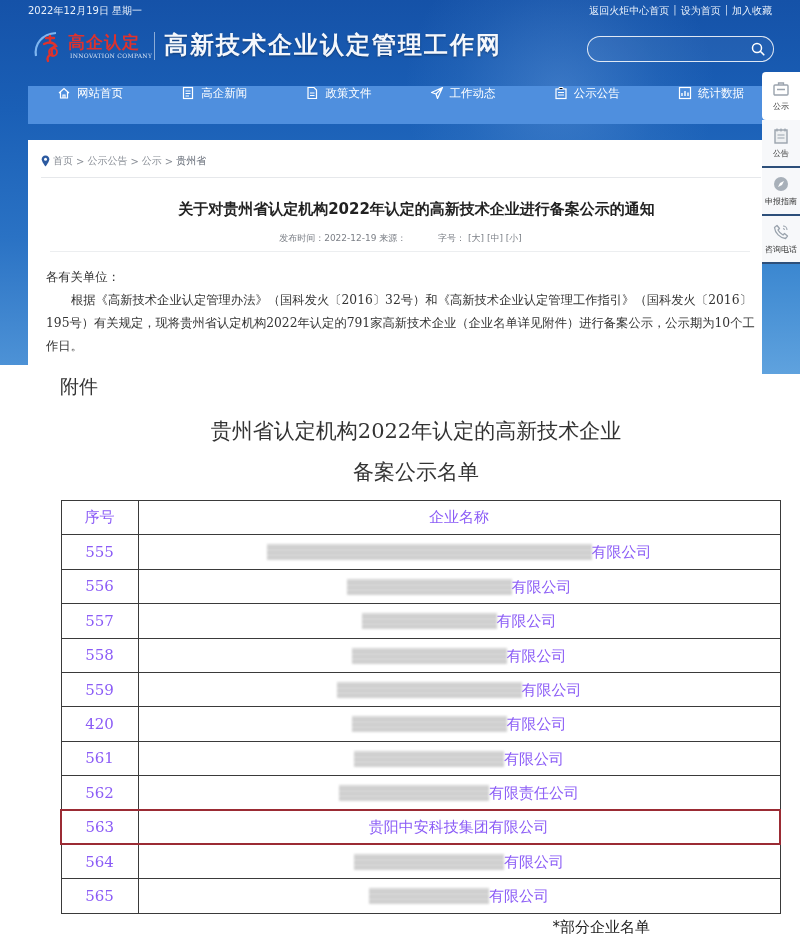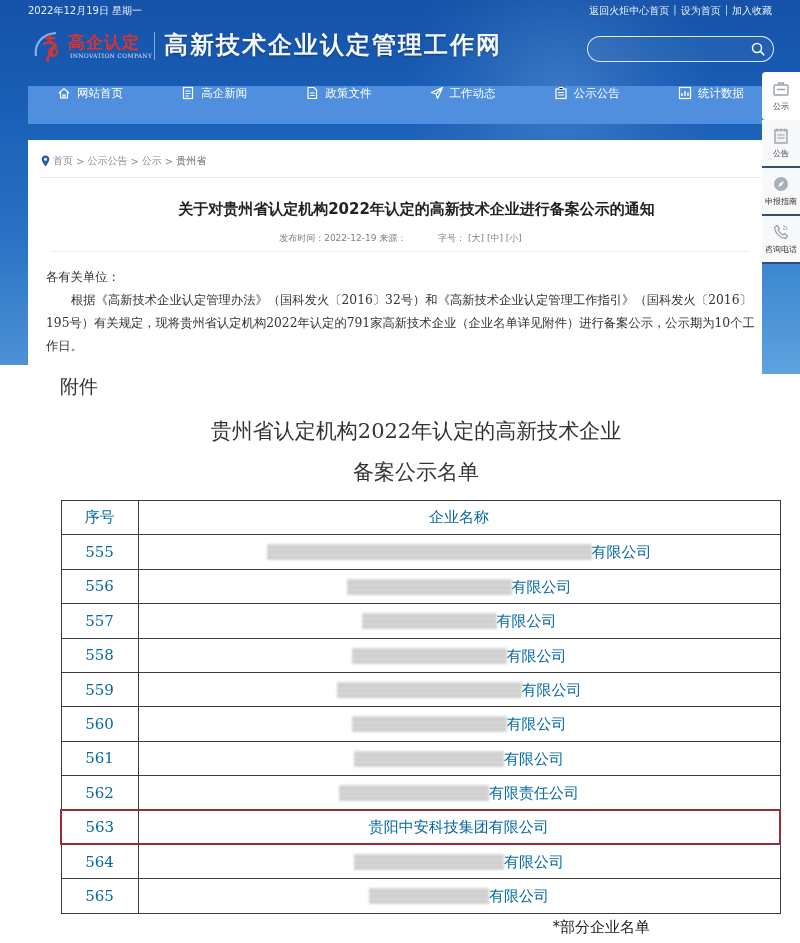--- a/index.html
+++ b/index.html
@@ -124,21 +124,21 @@
     .doc-title1 {
       position: absolute; left: 0; top: 52px; width: 800px; text-align: center; font-size: 21px; color: #333;
       font-family: "DejaVu Serif", "Liberation Serif", serif;
     }
     .doc-title2 {
       position: absolute; left: 0; top: 93px; width: 800px; text-align: center; font-size: 21px; color: #333;
       font-family: "DejaVu Serif", "Liberation Serif", serif;
     }
     .doc-table {
       position: absolute; left: 44px; top: 135px; width: 721px; border-collapse: collapse;
-      font-family: "DejaVu Serif", "Liberation Serif", serif; color: #0369a1;
+      font-family: "DejaVu Serif", "Liberation Serif", serif; color: #8b5cf6;
     }
     .doc-table th, .doc-table td {
       border: 1.5px solid #3a3a3a; height: 34.4px; font-weight: normal; font-size: 15px; text-align: center;
       padding: 0;
     }
     .doc-table .col-no { width: 77px; }
     .doc-table tr.highlight td {
       border-top: 2.5px solid #9b2b34; border-bottom: 2.5px solid #9b2b34; text-align: center;
     }
     .doc-table tr.highlight td:first-child { border-left: 2.5px solid #9b2b34; }
@@ -324,21 +324,21 @@
         </tr>
         <tr>
           <td class="col-no">558</td>
           <td class="name-cell"><span class="blur" style="width: 155px;"></span><span class="suffix">有限公司</span></td>
         </tr>
         <tr>
           <td class="col-no">559</td>
           <td class="name-cell"><span class="blur" style="width: 185px;"></span><span class="suffix">有限公司</span></td>
         </tr>
         <tr>
-          <td class="col-no">560</td>
+          <td class="col-no">420</td>
           <td class="name-cell"><span class="blur" style="width: 155px;"></span><span class="suffix">有限公司</span></td>
         </tr>
         <tr>
           <td class="col-no">561</td>
           <td class="name-cell"><span class="blur" style="width: 150px;"></span><span class="suffix">有限公司</span></td>
         </tr>
         <tr>
           <td class="col-no">562</td>
           <td class="name-cell"><span class="blur" style="width: 150px;"></span><span class="suffix">有限责任公司</span></td>
         </tr>

